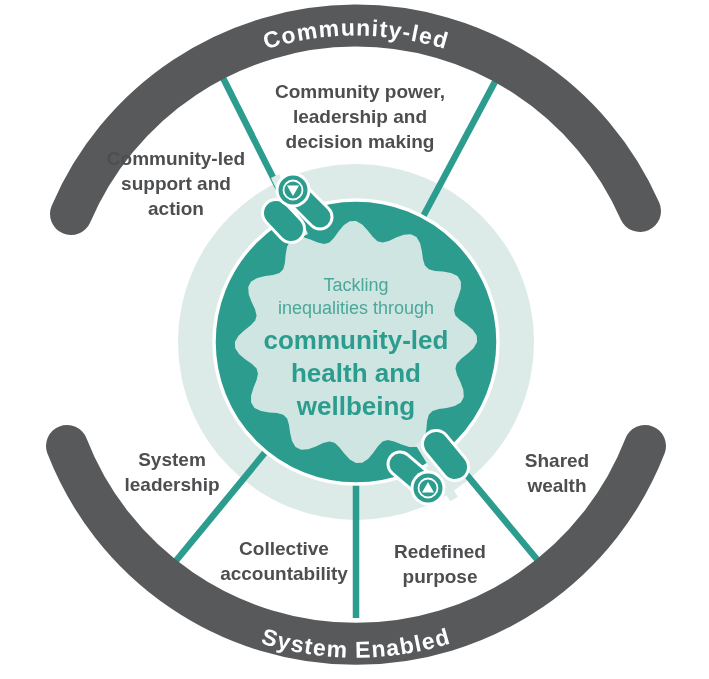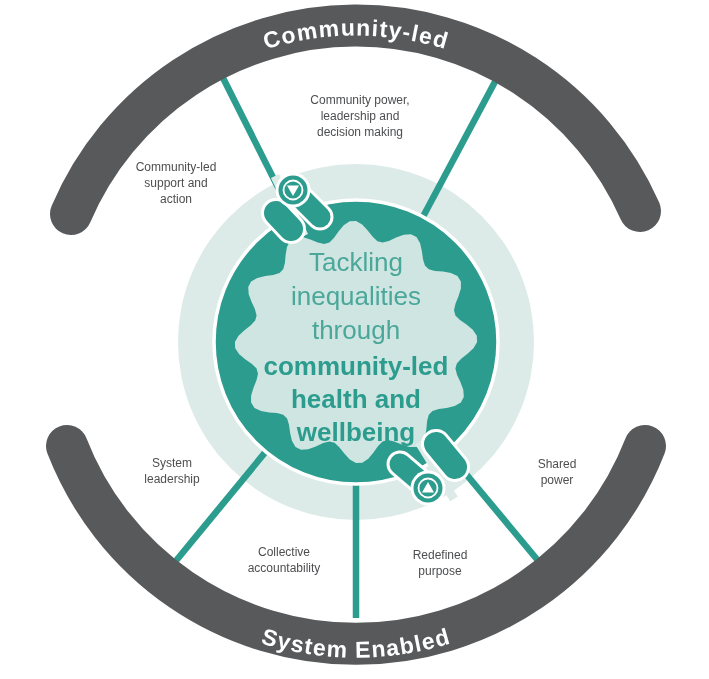--- a/index.html
+++ b/index.html
@@ -20,25 +20,25 @@
   .flare{stroke:var(--teal);stroke-linecap:round;}
   .marker-outer{fill:var(--white);}
   .marker{fill:var(--teal);}
   .marker-ring{fill:none;stroke:var(--white);stroke-width:1.8;}
   .marker-tri{fill:var(--white);}
   .garc{fill:none;stroke:var(--arc_gray);stroke-width:42;stroke-linecap:round;}
   .arctext{font-family:"Liberation Sans",sans-serif;font-weight:bold;font-size:23px;
            fill:var(--white);letter-spacing:1.2px;}
 
   .nlabel{position:absolute;transform:translate(-50%,-50%);text-align:center;
-          font-weight:normal;font-size:12px;line-height:1.32;color:var(--label_text);
+          font-weight:bold;font-size:19px;line-height:1.32;color:var(--label_text);
           white-space:pre-line;width:max-content;}
   .centertext{position:absolute;left:356px;top:348px;transform:translate(-50%,-50%);
               width:210px;text-align:center;}
-  .center-sub{font-size:26px;font-weight:400;color:var(--teal_subtitle);line-height:1.3;
+  .center-sub{font-size:18px;font-weight:400;color:var(--teal_subtitle);line-height:1.3;
               white-space:pre-line;text-align:center;}
   .center-title{font-size:26px;font-weight:bold;color:var(--teal);line-height:1.27;
                 margin-top:3px;white-space:pre-line;}
 </style>
 </head>
 <body>
 
 <div class="stage">
 
   <svg width="709" height="679" viewBox="0 0 709 679">
@@ -96,21 +96,21 @@
 
   <div class="nlabel" style="left:360px;top:117px;">Community power,
 leadership and
 decision making</div>
   <div class="nlabel" style="left:176px;top:184px;">Community-led
 support and
 action</div>
   <div class="nlabel" style="left:172px;top:472px;text-align:center;">System
 leadership</div>
   <div class="nlabel" style="left:557px;top:473px;">Shared
-power</div>
+wealth</div>
   <div class="nlabel" style="left:284px;top:561px;">Collective
 accountability</div>
   <div class="nlabel" style="left:440px;top:564px;">Redefined
 purpose</div>
 
   <div class="centertext">
     <div class="center-sub">Tackling
 inequalities through</div>
     <div class="center-title">community-led
 health and

